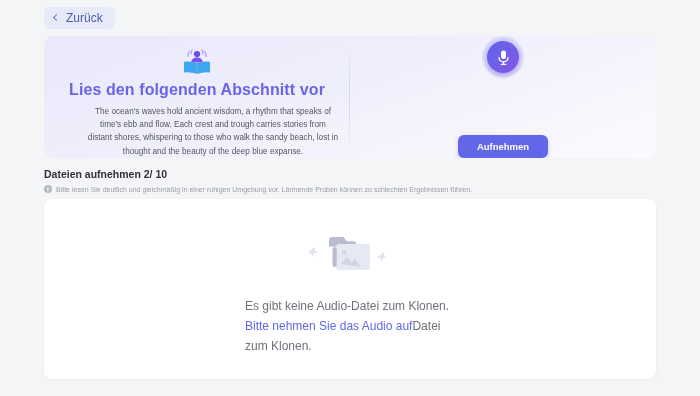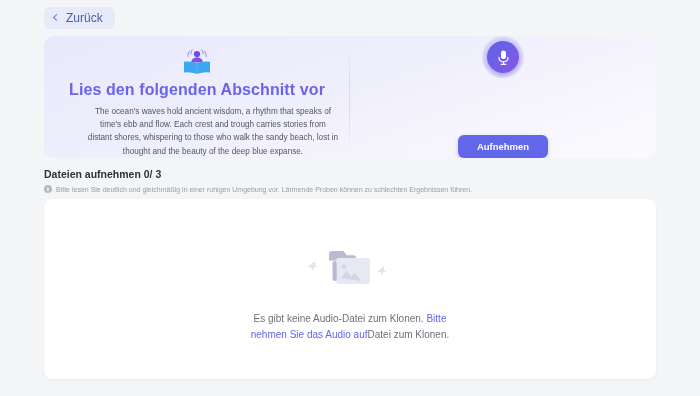--- a/index.html
+++ b/index.html
@@ -185,22 +185,21 @@
     box-shadow: 0 1px 3px rgba(30,30,60,.05);
     display: flex;
     flex-direction: column;
     align-items: center;
     justify-content: center;
   }
   .empty-illus { width: 96px; height: 62px; display: block; }
   .empty-msg {
     margin-top: 14px;
     width: 210px;
-    text-align: center;
-    font-size: 10px;
+    font-size: 12px;
     line-height: 1.65;
     color: #6f7179;
   }
   .empty-link { color: #6266e8; cursor: pointer; }
 </style>
 </head>
 <body>
 
 <div class="page">
 
@@ -241,21 +240,21 @@
             <rect x="6.9" y="12.4" width="1.2" height="2.6" fill="#ffffff"></rect>
             <rect x="4.6" y="14.7" width="5.8" height="1.2" rx="0.6" fill="#ffffff"></rect>
           </svg>
         </div>
       </div>
       <button class="record-btn">Aufnehmen</button>
     </div>
 
   </div>
 
-  <div class="sec-title">Dateien aufnehmen 0/ 3</div>
+  <div class="sec-title">Dateien aufnehmen 2/ 10</div>
 
   <div class="hint-row">
     <span class="info-icon">i</span>
     <span class="hint-text">Bitte lesen Sie deutlich und gleichmäßig in einer ruhigen Umgebung vor. Lärmende Proben können zu schlechten Ergebnissen führen.</span>
   </div>
 
   <div class="empty-card">
     <svg class="empty-illus" viewBox="0 0 96 62">
       <g fill="#dfe1ec" opacity=".9">
         <path d="M10 28 l3.4 -2.1 l-0.6 3.9 l3.1 2 l-3.9 0.5 l-1.1 3.7 l-1.6 -3.6 l-3.9 -0.2 l3 -2.4 Z"></path>

